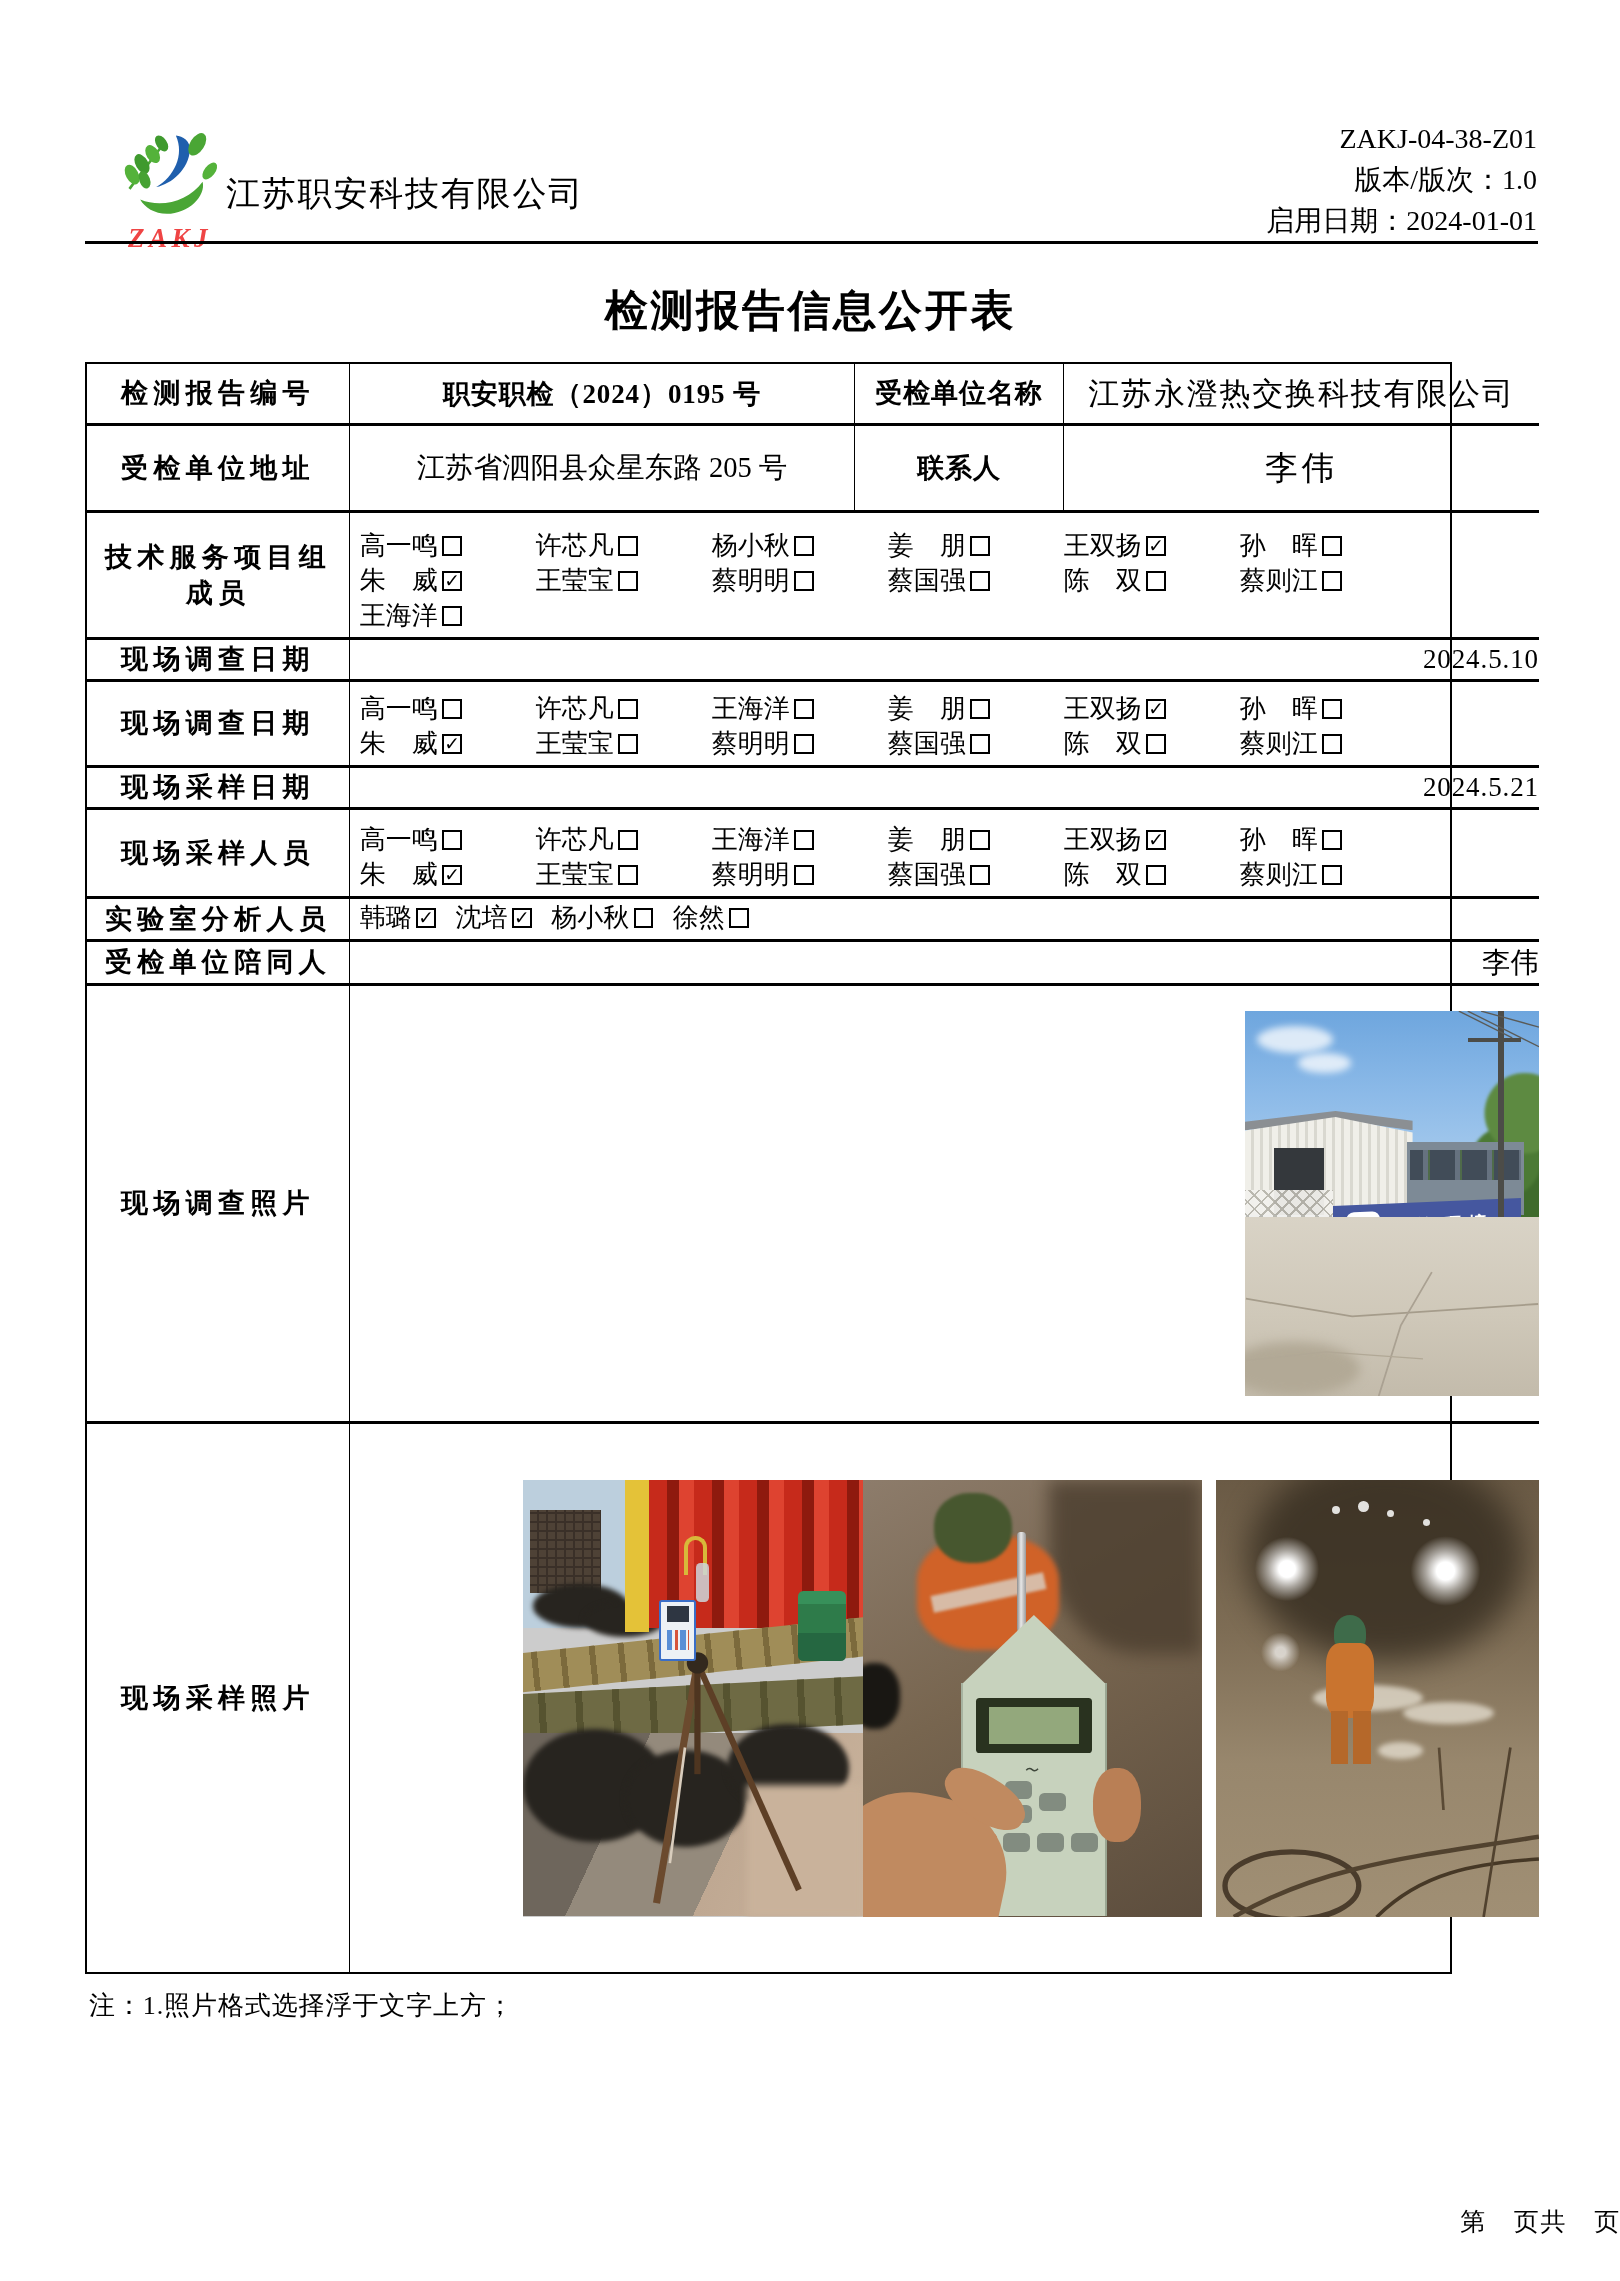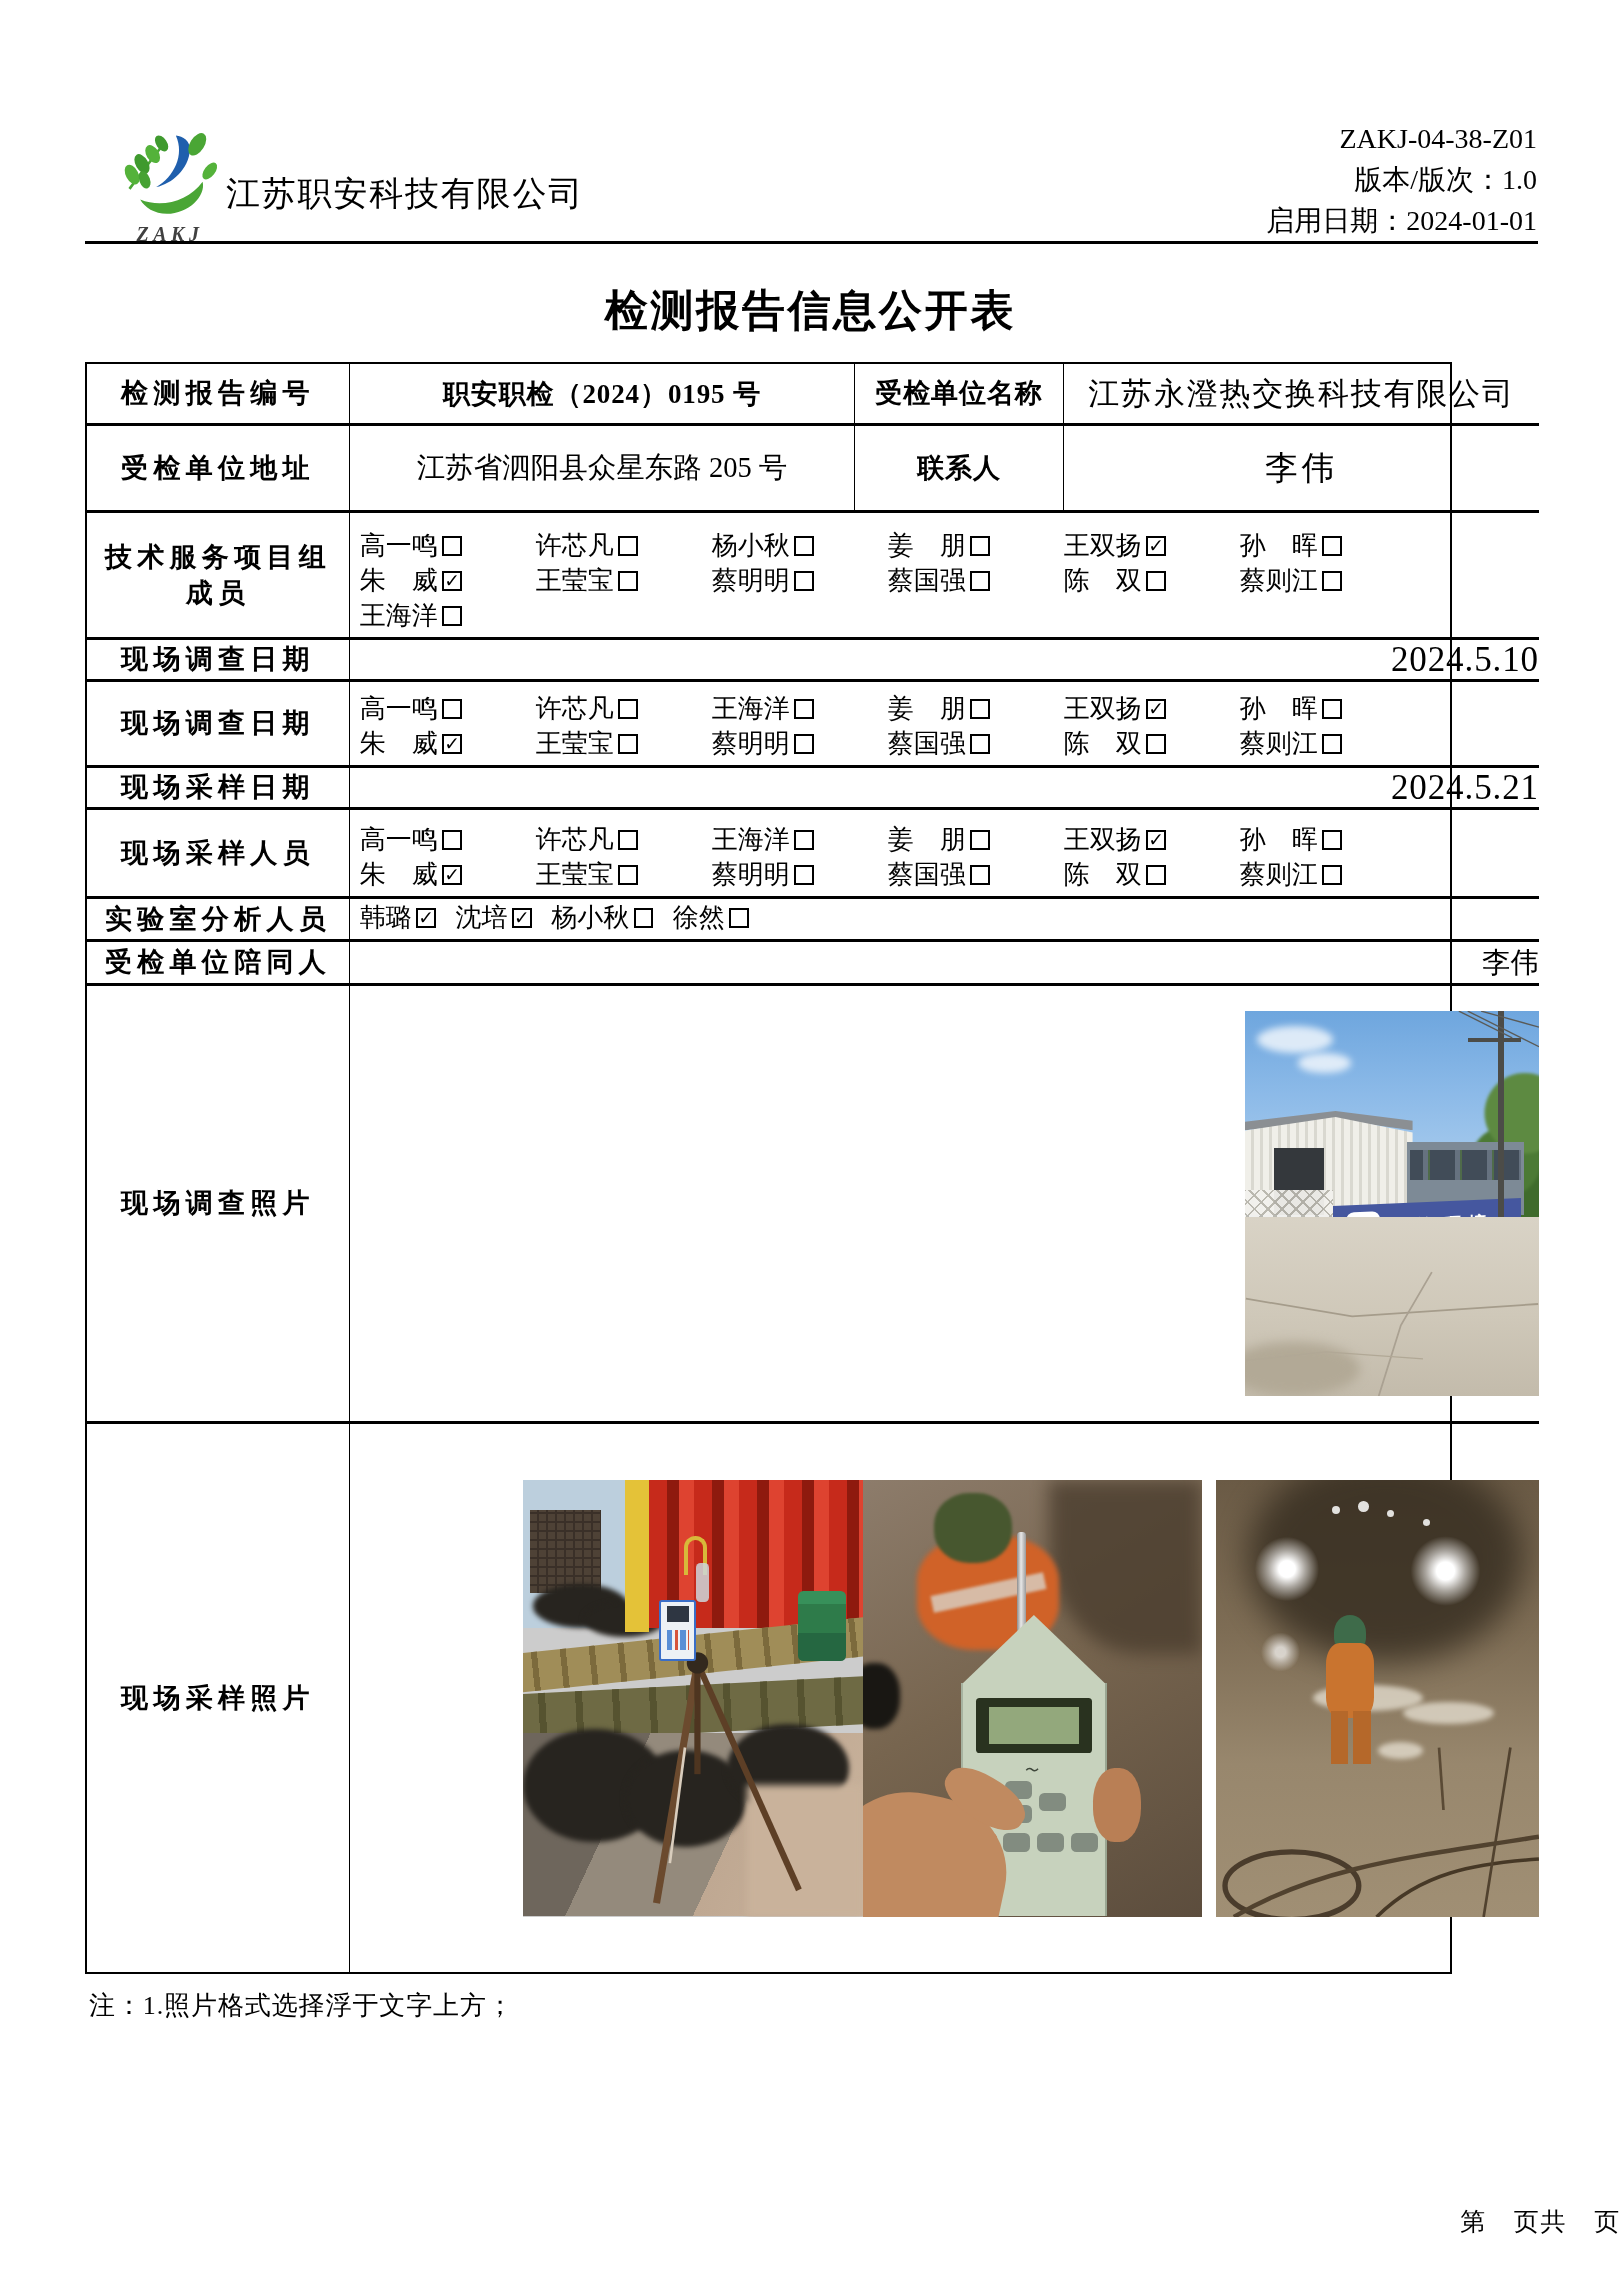--- a/index.html
+++ b/index.html
@@ -5,22 +5,22 @@
   * { margin:0; padding:0; box-sizing:border-box; }
   html,body { background:#e8e8e8; }
   .page {
     position:relative; width:1621px; height:2281px; background:#ffffff;
     font-family:"Liberation Serif","DejaVu Serif",serif; color:#000;
     margin:0 auto; overflow:hidden;
   }
   
   .logo-wrap { position:absolute; left:103px; top:130px; width:134px; text-align:center; }
   .logo-mark { width:107px; height:91px; display:block; margin:0 auto; }
-  .logo-text { display:block; font-style:italic; font-weight:bold; font-size:20px;
-               letter-spacing:4.5px; color:#404040; margin-top:1.8px; }
+  .logo-text { display:block; font-style:italic; font-weight:bold; font-size:27px;
+               letter-spacing:4.5px; color:#ef4444; margin-top:1.8px; }
   .company-name { position:absolute; left:226px; top:171px; font-size:34px; letter-spacing:1.8px; }
   .doc-meta { position:absolute; right:84px; top:118px; text-align:right;
               font-size:28px; line-height:41px; }
   .header-rule { position:absolute; left:85px; top:241px; width:1453px; height:2.7px; background:#000; }
   
   .doc-title { position:absolute; left:0; top:282px; width:100%; text-align:center;
                font-size:43px; font-weight:bold; letter-spacing:2.7px; }
   
   .info-table {
     position:absolute; left:85px; top:362px; width:1367px;
@@ -33,21 +33,21 @@
           display:flex; align-items:center; justify-content:center; overflow:hidden; }
   .cell.span3 { grid-column:2 / span 3;justify-content:flex-end; }
   .cell.lastcol, .cell.span3 { border-right:none; }
   .cell.lastrow { border-bottom:none; }
   .lbl { font-weight:bold; font-size:27px; letter-spacing:5.3px; text-align:center; line-height:1.35; padding:0 8px; }
   .lbl.tight { letter-spacing:0.9px; padding:0 3.6px; }
   .val-b { font-weight:bold; font-size:27px; letter-spacing:0.9px; }
   .val { font-size:28.5px; }
   .val-kai { font-size:31px; letter-spacing:1.8px; }
   .val-kai-lg { font-size:33px; letter-spacing:3.6px; }
-  .date-val { font-size:35px; letter-spacing:0.9px; }
+  .date-val { font-size:27px; letter-spacing:0.9px; }
   
   .names-cell { flex-direction:column; justify-content:space-evenly; align-items:flex-start;
                 padding:3.6px 0 3.6px 9.8px; }
   .name-line { display:flex; align-items:center; }
   .person { width:176px; display:flex; align-items:center; }
   .person.compact { width:auto; margin-right:19.6px; }
   .pname { font-size:26px; }
   .pbox { width:19.6px; height:19.6px; border:2.7px solid #000; margin-left:4.5px; flex:0 0 auto;
           display:flex; align-items:center; justify-content:center;
           font-family:"DejaVu Sans",sans-serif; font-size:18.7px; font-weight:bold; line-height:1; }

